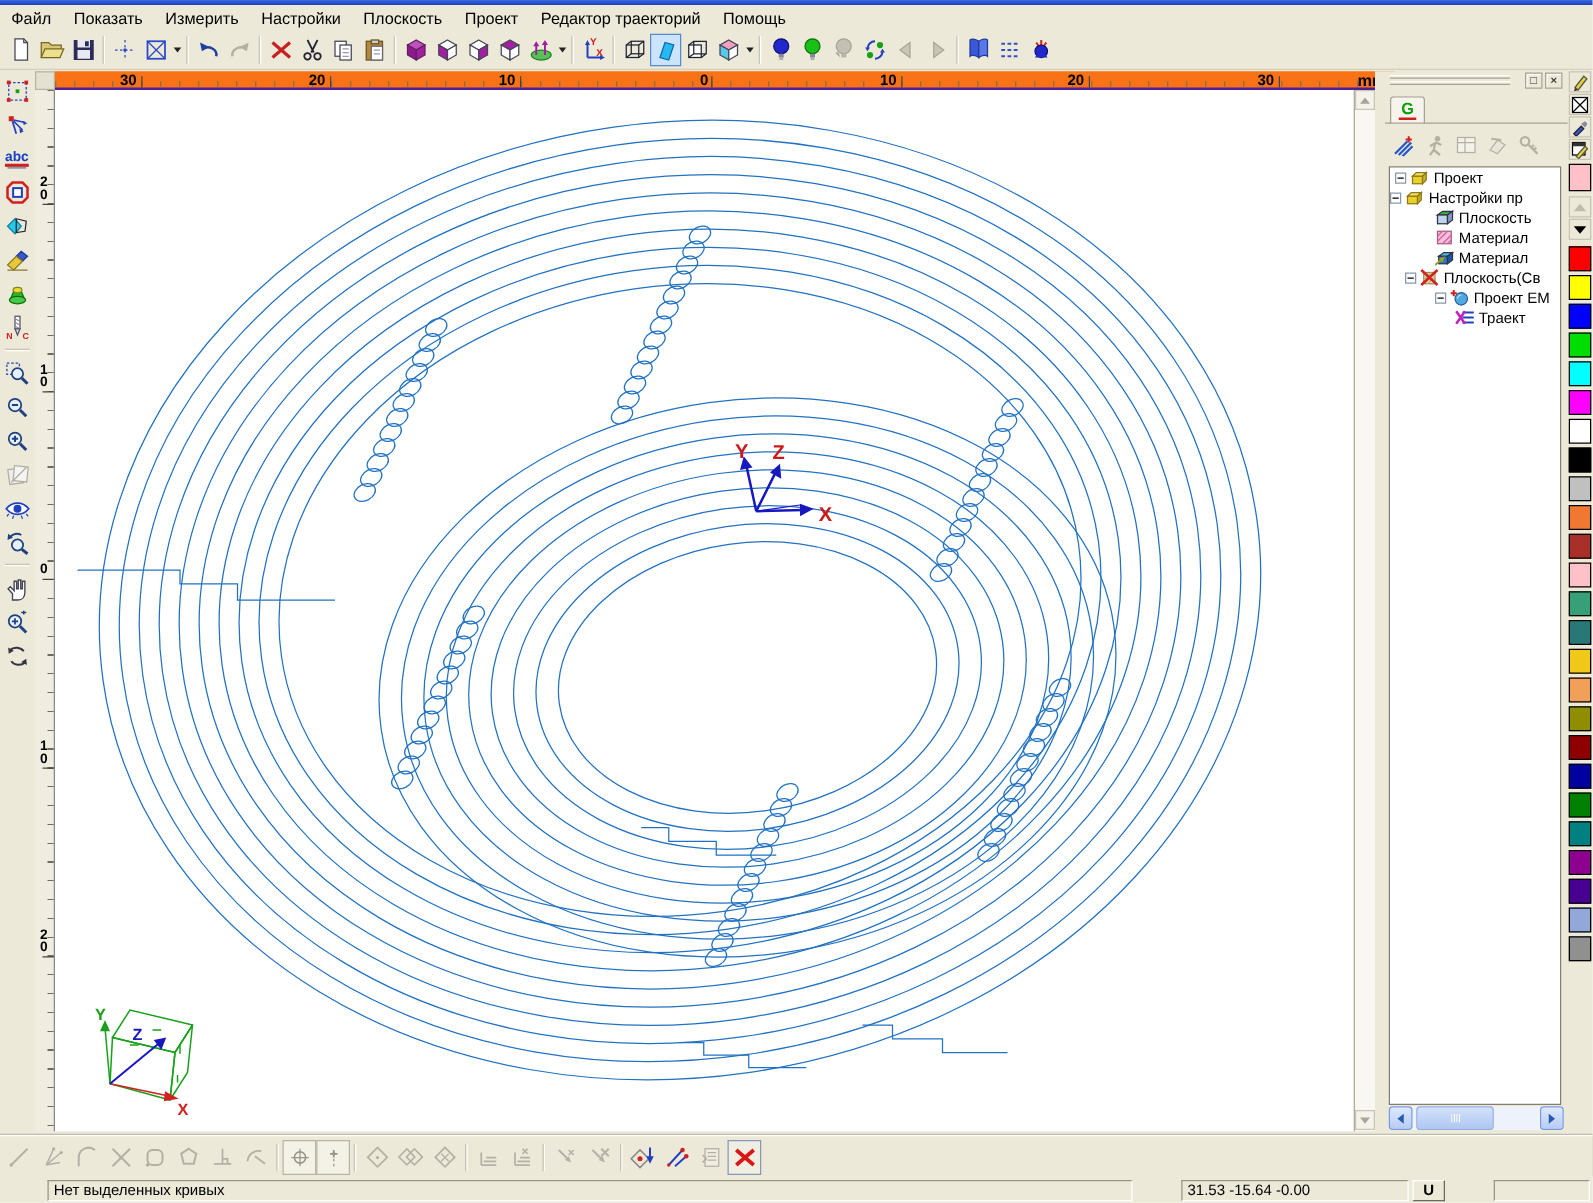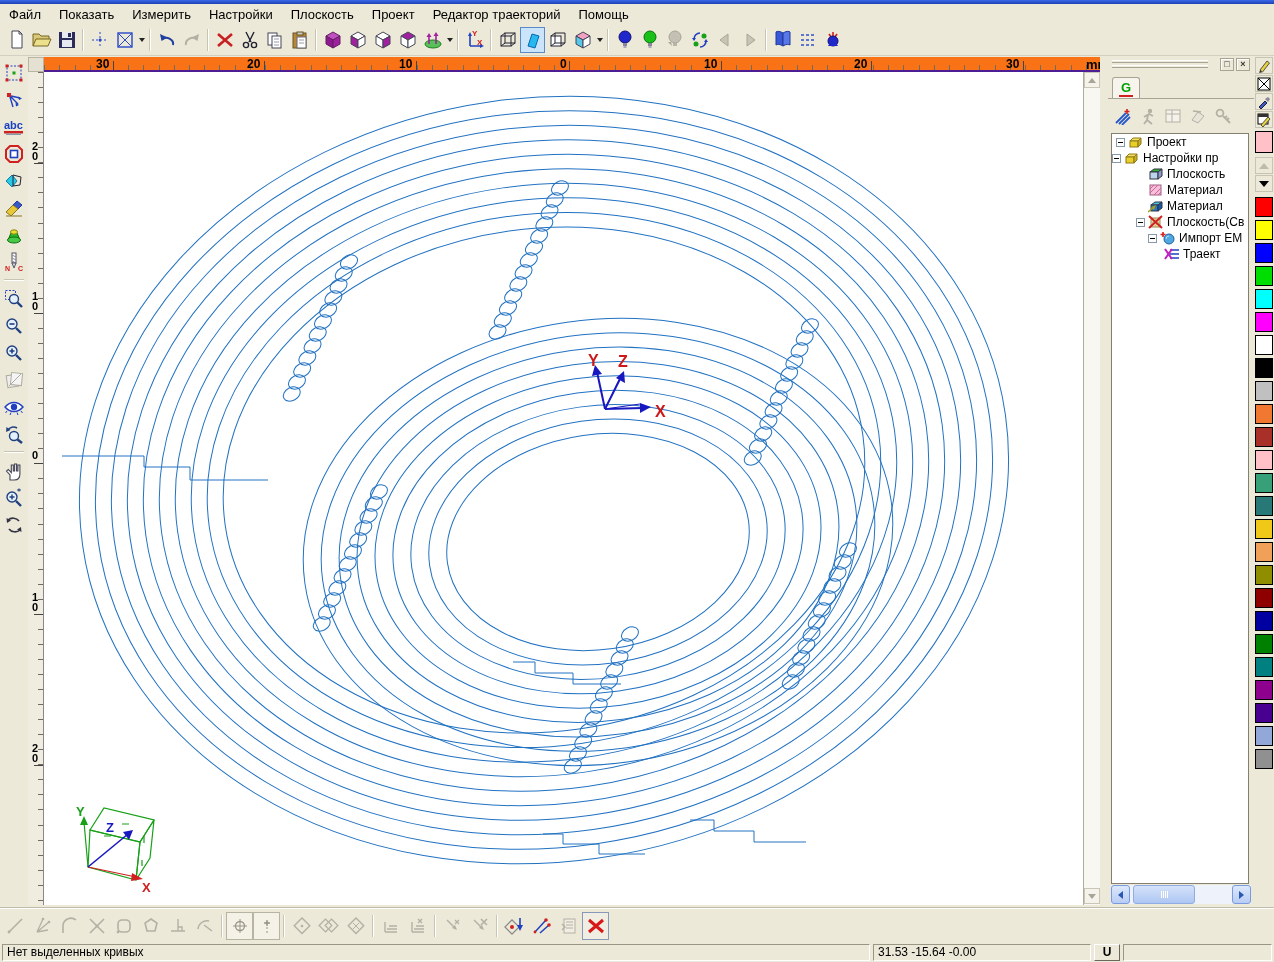--- a/index.html
+++ b/index.html
@@ -72,21 +72,21 @@
     display:flex; align-items:center; justify-content:center; }
   .swatch { position:absolute; left:0; width:18px; height:20px; border:1px solid #000; }
   
   #bottomtb { left:0; top:908px; width:1274px; height:34px; border-top:1px solid #fff; display:flex; align-items:center; padding-left:2px;
     background:#ece9d8; box-shadow:0 -1px 0 #c0bcac; }
   .btbtn { width:27px; height:28px; display:flex; align-items:center; justify-content:center; border:1px solid transparent; }
   .btbtn.sunk { background:#f4f1e6; border:1px solid #b8b4a4; }
   .btbtn.sel  { border:1px solid #8898b8; background:#f0ede2; }
   #statusbar { left:0; top:942px; width:1274px; height:20px; display:flex; align-items:center; gap:3px; padding:0 2px; font-size:12px; }
   .spanel { height:17px; border:1px solid; border-color:#9a9684 #fff #fff #9a9684; padding:1px 4px; background:#ece9d8;
-    display:flex; align-items:center; overflow:hidden; white-space:nowrap; }
+    display:flex; align-items:center; overflow:hidden; white-space:nowrap;margin-left:36px; }
   #ubtn { height:17px; width:26px; border:1px solid; border-color:#fff #6a675c #6a675c #fff; background:#ece9d8;
     display:flex; align-items:center; justify-content:center; font-size:12px; font-weight:bold; }
   svg { display:block; }
   text { font-family:"Liberation Sans",sans-serif; }
 </style>
 </head>
 <body>
 
 <div class="abs" id="titlestrip"></div>
 
@@ -718,41 +718,41 @@
           <svg width="16" height="14">
             <polygon points="3,6 7,3 14,3 10,6" fill="#48c0e8" stroke="#334"></polygon>
             <rect x="3" y="6" width="7" height="6" fill="#2878c8" stroke="#334"></rect>
             <polygon points="10,6 14,3 14,9 10,12" fill="#1858a8" stroke="#334"></polygon>
             <path d="M0,13 L6,8" stroke="#a0a020" stroke-width="1.6"></path>
             <polygon points="8,6 3,8 6,11" fill="#a0a020"></polygon>
           </svg>
         </span>
       <span>Материал</span>
     </div>
-    <div class="trow" style="padding-left:24px">
+    <div class="trow" style="padding-left:12px">
       <span class="texp"></span>
       <span class="ticon">
           <svg width="16" height="14">
             <rect x="3" y="3" width="9" height="9" fill="#e8dca8" stroke="#998855"></rect>
             <path d="M3,9 l6,-6 M3,12 l9,-9 M6,12 l6,-6" stroke="#c8b878"></path>
             <path d="M1,1 L14,13 M14,1 L1,13" stroke="#d02020" stroke-width="2"></path>
           </svg>
         </span>
       <span>Плоскость(Св</span>
     </div>
     <div class="trow" style="padding-left:36px">
       <span class="texp"></span>
       <span class="ticon">
           <svg width="16" height="14">
             <circle cx="9" cy="8" r="5" fill="#50a8e0" stroke="#2060a0"></circle>
             <path d="M9,5 a3,3 0 0 0 -3,3" stroke="#b8e0f8" fill="none"></path>
             <path d="M3,1 v5 M0.5,3.5 h5" stroke="#d02020" stroke-width="1.6"></path>
           </svg>
         </span>
-      <span>Импорт EM</span>
+      <span>Проект EM</span>
     </div>
     <div class="trow" style="padding-left:52px">
       <span class="ticon">
           <svg width="16" height="14">
             <path d="M6,3 h9 M6,7 h9 M6,11 h9" stroke="#2040c0" stroke-width="1.6"></path>
             <path d="M1,2 L8,12 M8,2 L1,12" stroke="#c020c0" stroke-width="2"></path>
           </svg>
         </span>
       <span>Траект</span>
     </div>
@@ -967,20 +967,20 @@
       <svg width="18" height="16">
         <path d="M2,2 L16,14 M16,2 L2,14" stroke="#d81818" stroke-width="3"></path>
       </svg>
     </div>
 </div>
 
 <div class="abs" id="statusbar">
   <div class="spanel" style="width:868px">
       <span>Нет выделенных кривых</span>
     </div>
-  <div class="spanel" style="width:218px">
+  <div class="spanel" style="width:182px">
       <span>31.53 -15.64 -0.00</span>
     </div>
   <div id="ubtn">
       <span>U</span>
     </div>
   <div class="spanel" style="flex:1"></div>
 </div>
 
 </body></html>

